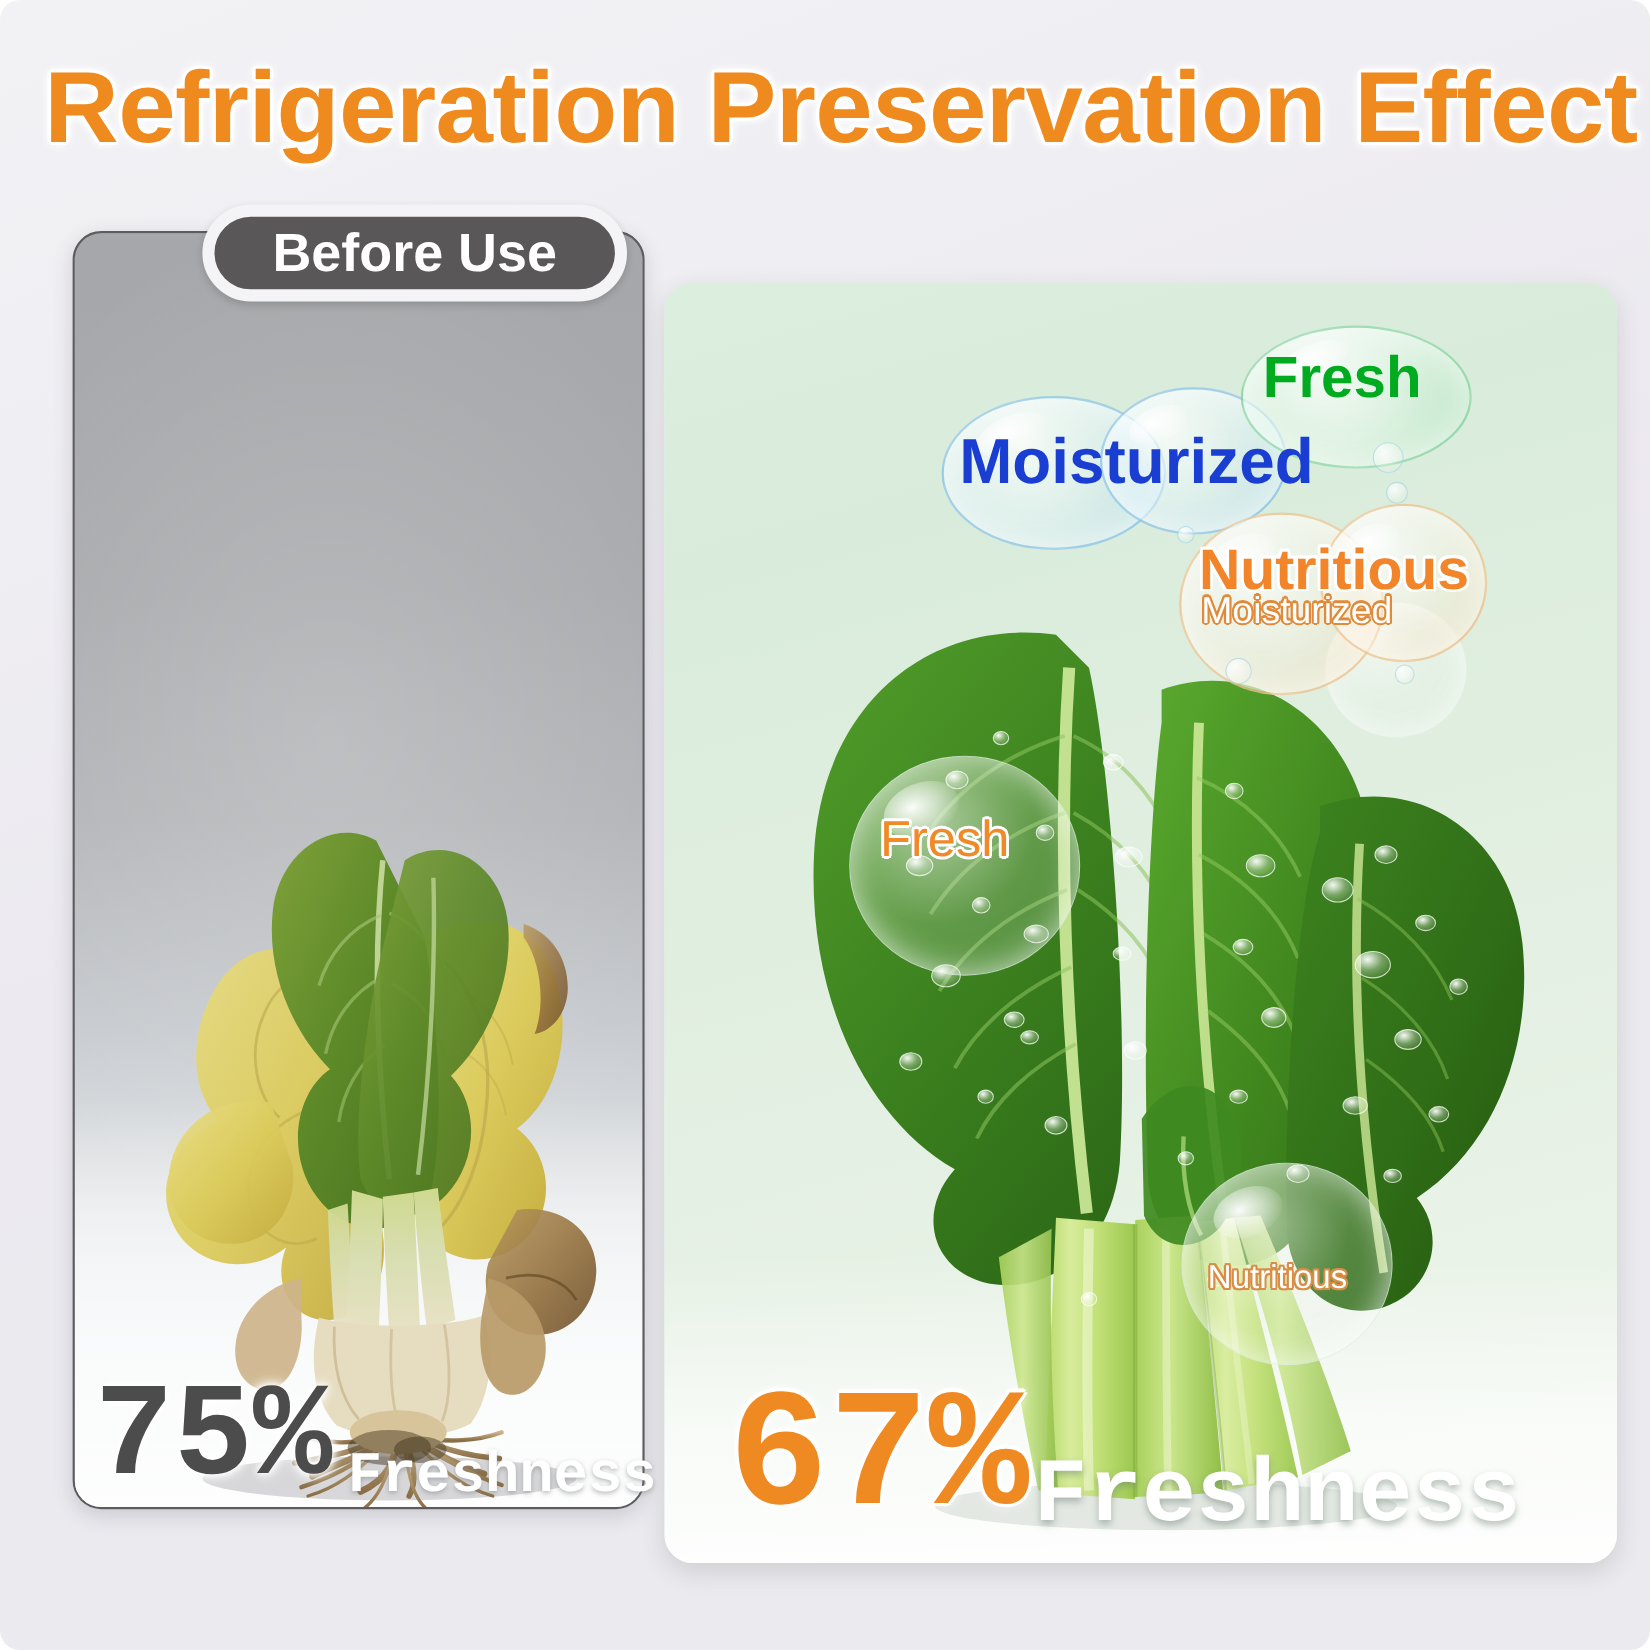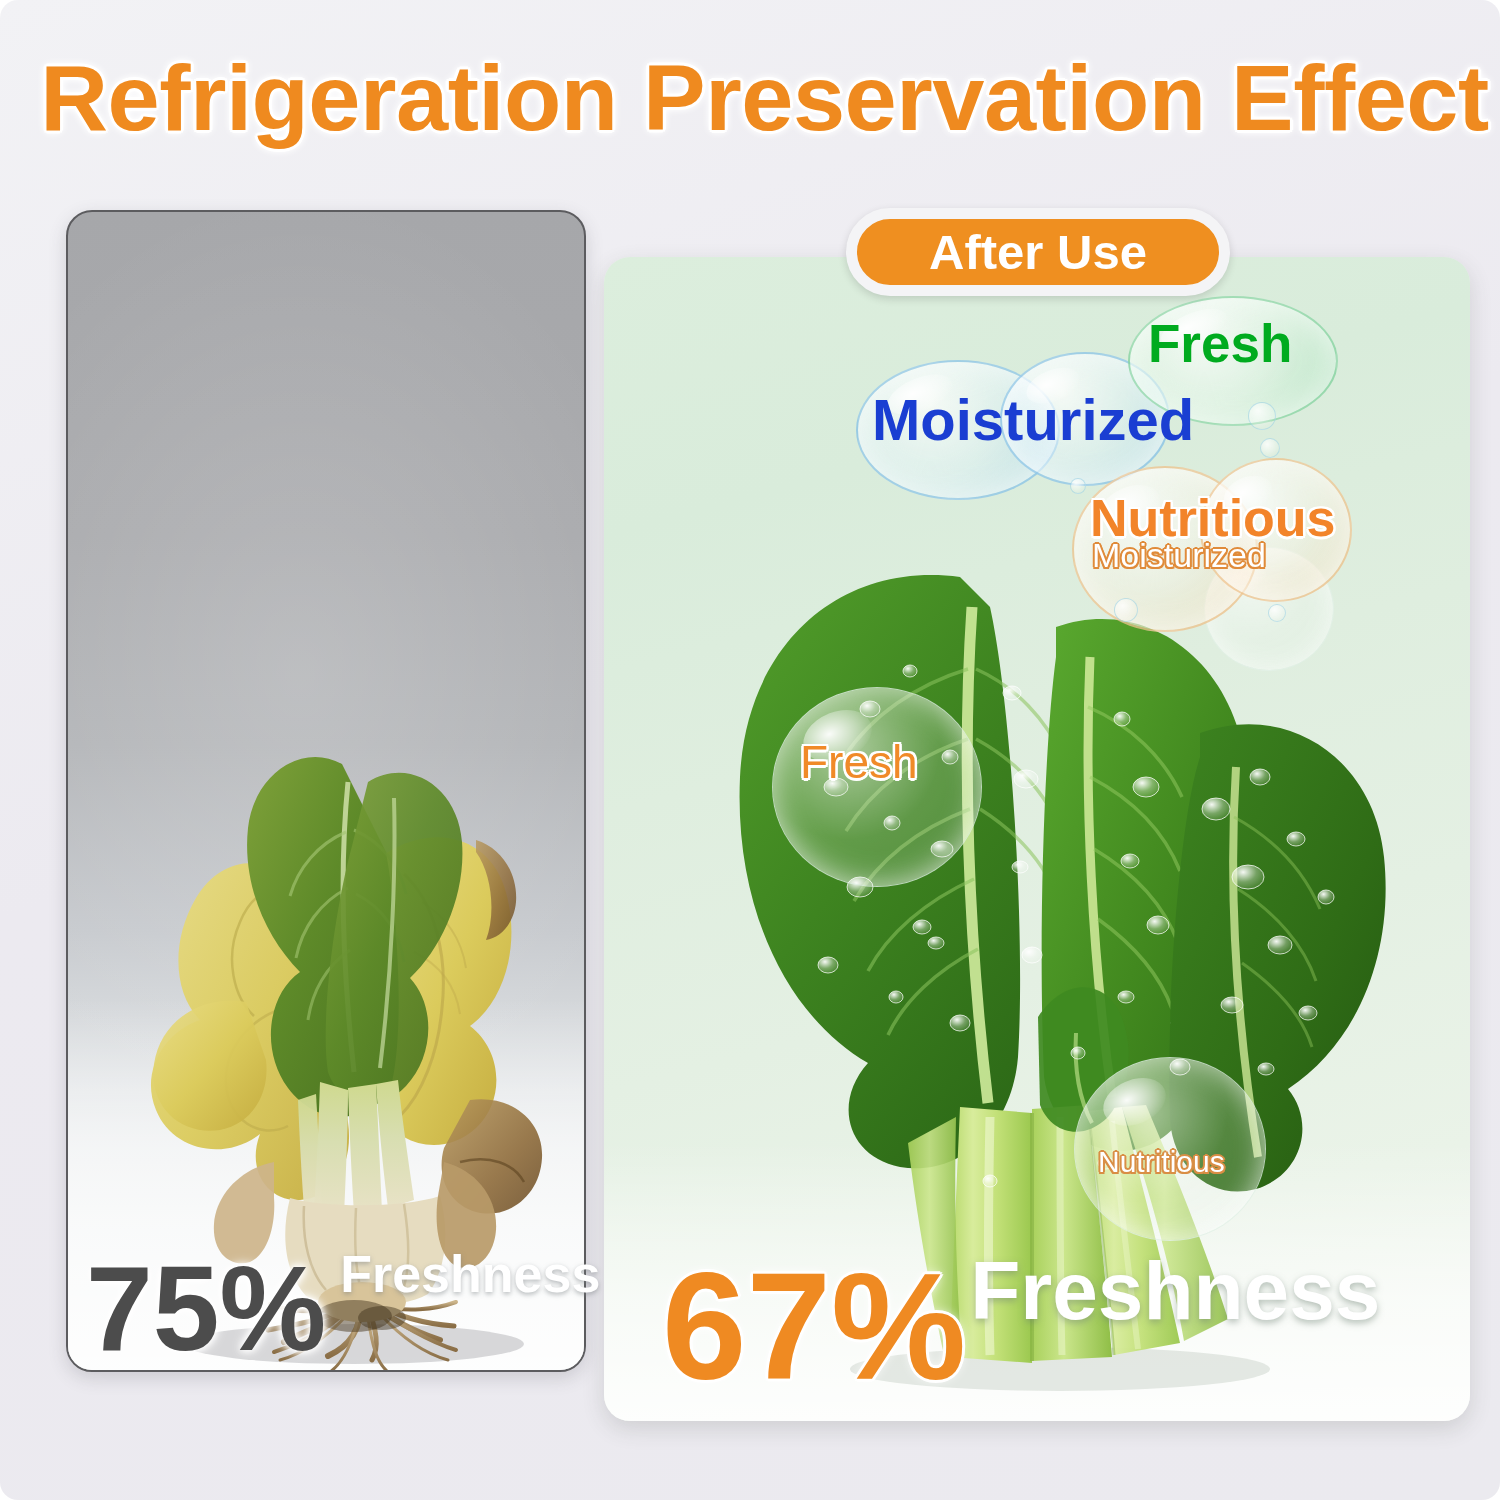--- a/index.html
+++ b/index.html
@@ -244,23 +244,24 @@
     color: #ffffff;
     text-shadow:
       2px 0 0 #d98e45, -2px 0 0 #d98e45, 0 2px 0 #d98e45, 0 -2px 0 #d98e45,
       1.5px 1.5px 0 #d98e45, -1.5px 1.5px 0 #d98e45, 1.5px -1.5px 0 #d98e45, -1.5px -1.5px 0 #d98e45;
   }
 
   
   .stat {
     position: absolute;
     display: flex;
-    align-items: flex-start;
+    align-items: flex-end;
     white-space: nowrap;
     z-index: 26;
+    font-family: Liberation Mono, monospace;
   }
   #stat-before { left: 86px; top: 1248px; }
   #stat-before .pct {
     font-size: 120px;
     font-weight: bold;
     color: #4c4c4c;
     line-height: 1;
     text-shadow: 0 0 14px #ffffff, 0 0 10px #ffffff, 0 0 6px #ffffff;
   }
   #stat-before .word {
@@ -549,22 +550,22 @@
   <div class="bub-label" id="label-moisturized-bubble">Moisturized</div>
 
   <div class="bub-label" id="label-nutritious-bubble">Nutritious</div>
 
   <div class="bub-label" id="label-moisturized-small">Moisturized</div>
 
   <div class="overlay-label" id="label-fresh-leaf">Fresh</div>
 
   <div class="overlay-label" id="label-nutritious-stem">Nutritious</div>
 
-
-  <div class="badge" id="badge-after">After Use</div>
+  <div class="badge" id="badge-before">Before Use</div>
+
 
   <div class="stat" id="stat-before">
     <span class="pct">75%</span>
     <span class="word">Freshness</span>
   </div>
 
   <div class="stat" id="stat-after">
     <span class="pct">67%</span>
     <span class="word">Freshness</span>
   </div>

